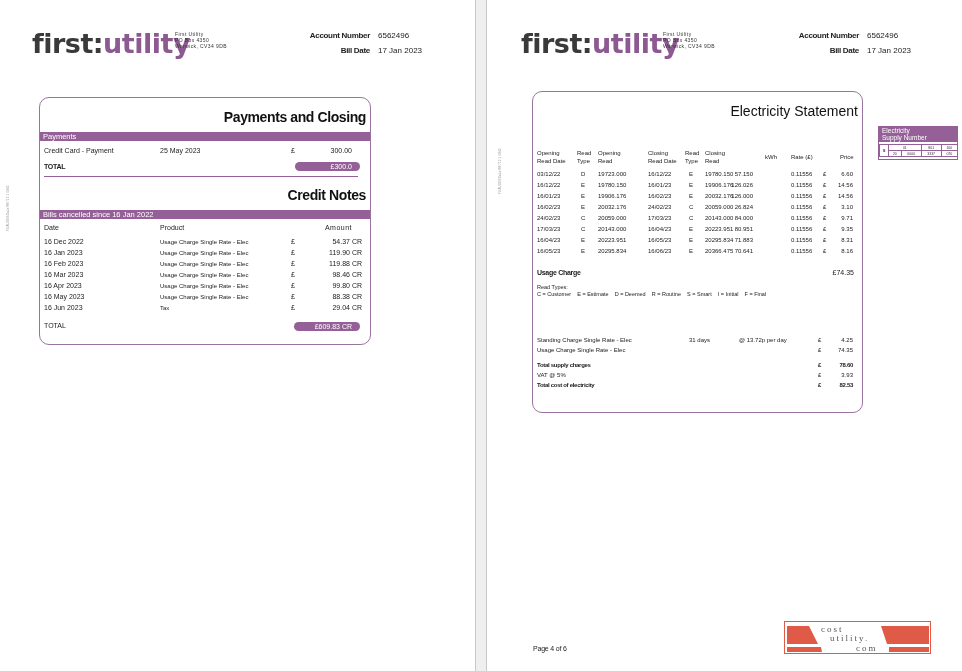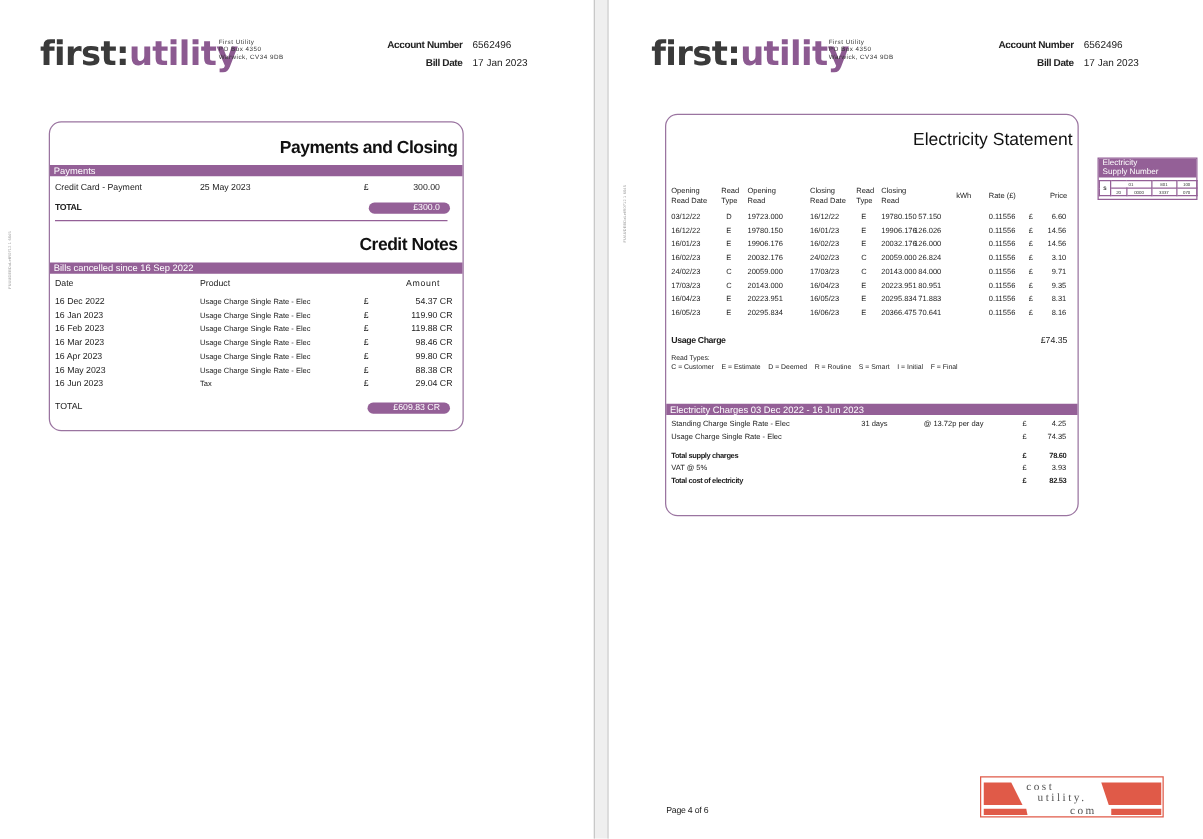--- a/index.html
+++ b/index.html
@@ -71,21 +71,21 @@
       <span class="cell" style="left:0;">Credit Card - Payment</span>
       <span class="cell" style="left:116px;">25 May 2023</span>
       <span class="cell" style="left:247px;">£</span>
       <span class="cell num" style="right:12px;">300.00</span>
     </div>
     <div class="row b" style="left:4px; top:65px;">TOTAL</div>
     <div class="pill" style="left:255px; top:64px; width:65px;">£300.0</div>
     <div class="hr" style="left:4px; top:78px; width:314px;"></div>
 
     <div class="title" style="top:89px;">Credit Notes</div>
-    <div class="bar" style="top:112px;">Bills cancelled since 16 Sep 2022</div>
+    <div class="bar" style="top:112px;">Bills cancelled since 16 Jan 2022</div>
 
     <div class="row" style="left:4px; top:126px; width:320px;">
       <span class="cell" style="left:0;">Date</span>
       <span class="cell" style="left:116px;">Product</span>
       <span class="cell num" style="right:12px; letter-spacing:0.5px;">Amount</span>
     </div>
 
     <div class="row" style="left:4px; top:140px; width:320px;">
       <span class="cell" style="left:0;">16 Dec 2022</span>
       <span class="cell small" style="left:116px; top:1px;">Usage Charge Single Rate - Elec</span>
@@ -282,21 +282,20 @@
       <span class="cell" style="left:286px;">£</span>
       <span class="cell num" style="right:4px;">8.16</span>
     </div>
 
     <div class="row b" style="left:4px; top:177px;">Usage Charge</div>
     <div class="row" style="right:8px; top:177px;">£74.35</div>
 
     <div class="row small" style="left:4px; top:192px; font-size:5.5px;">Read Types:</div>
     <div class="row small" style="left:4px; top:199px; font-size:5.5px; white-space:pre;">C = Customer    E = Estimate    D = Deemed    R = Routine    S = Smart    I = Initial    F = Final</div>
 
-    <div class="bar" style="top:231px;">Electricity Charges 03 Dec 2022 - 16 Jun 2023</div>
 
     <div class="row small" style="left:4px; top:245px; width:320px;">
       <span class="cell" style="left:0;">Standing Charge Single Rate - Elec</span>
       <span class="cell" style="left:152px;">31 days</span>
       <span class="cell" style="left:202px;">@ 13.72p per day</span>
       <span class="cell" style="left:281px;">£</span>
       <span class="cell num" style="right:4px;">4.25</span>
     </div>
     <div class="row small" style="left:4px; top:255px; width:320px;">
       <span class="cell" style="left:0;">Usage Charge Single Rate - Elec</span>

